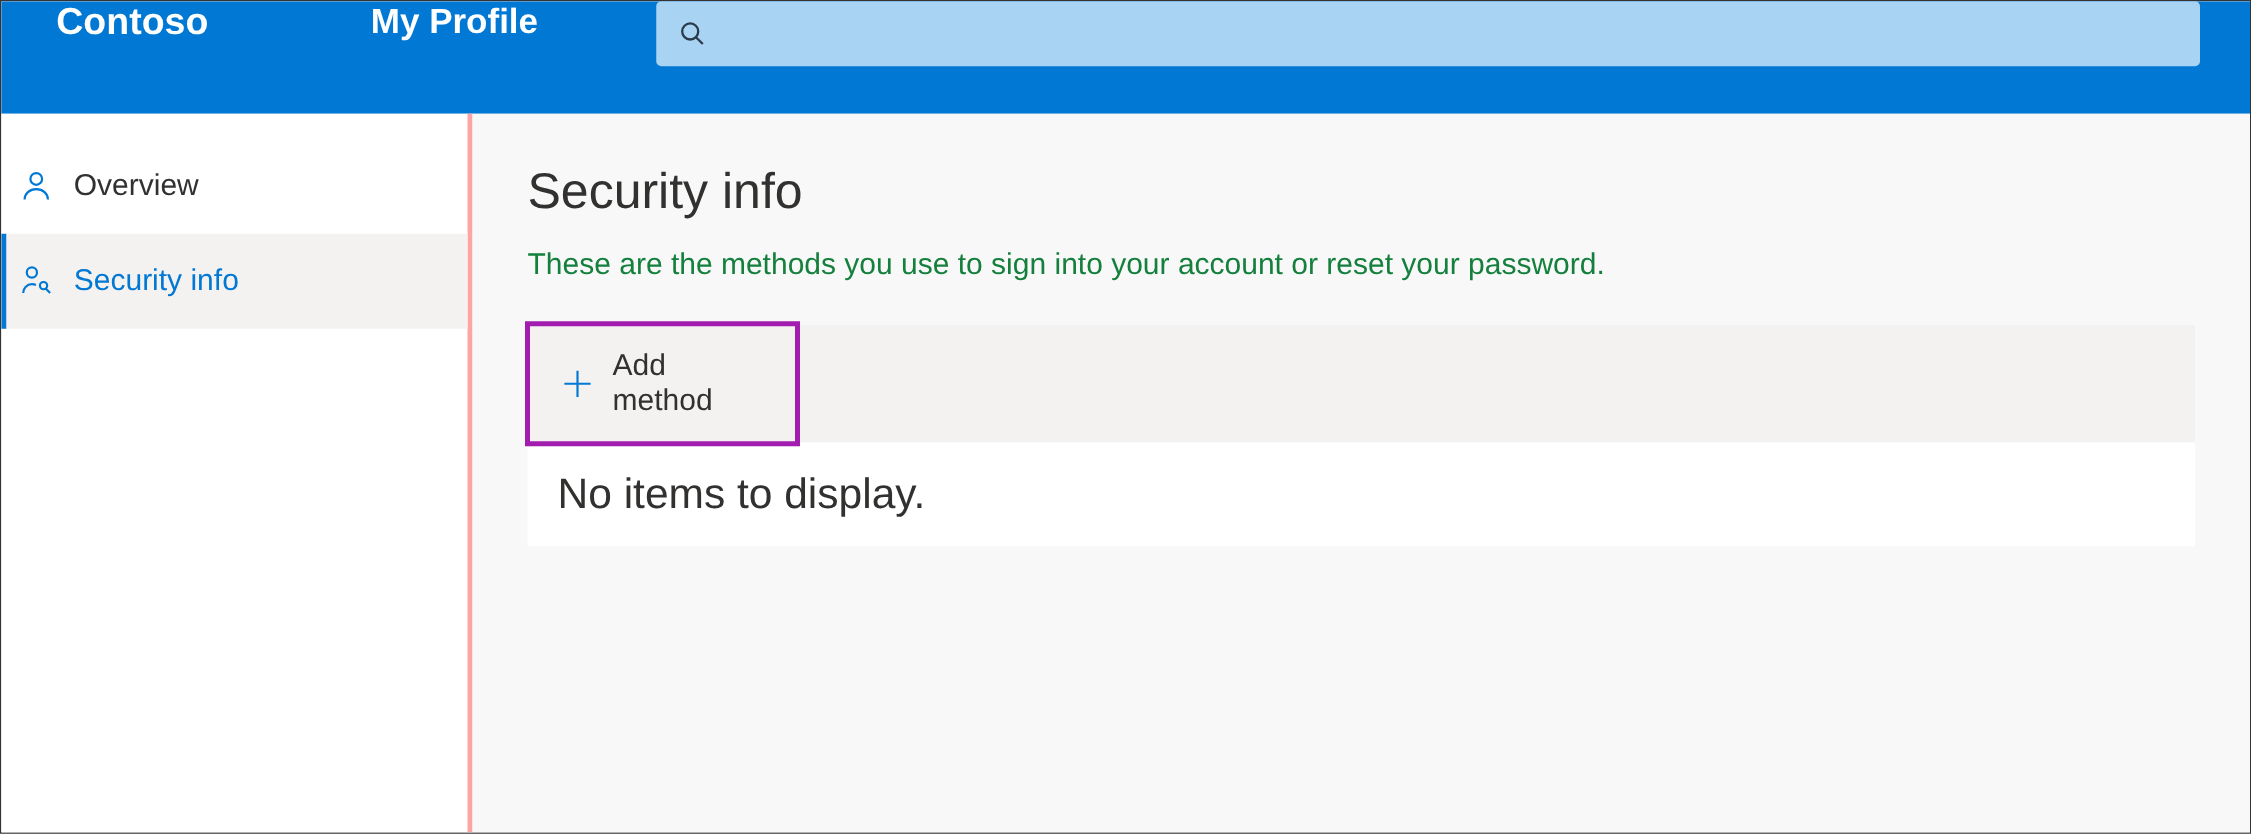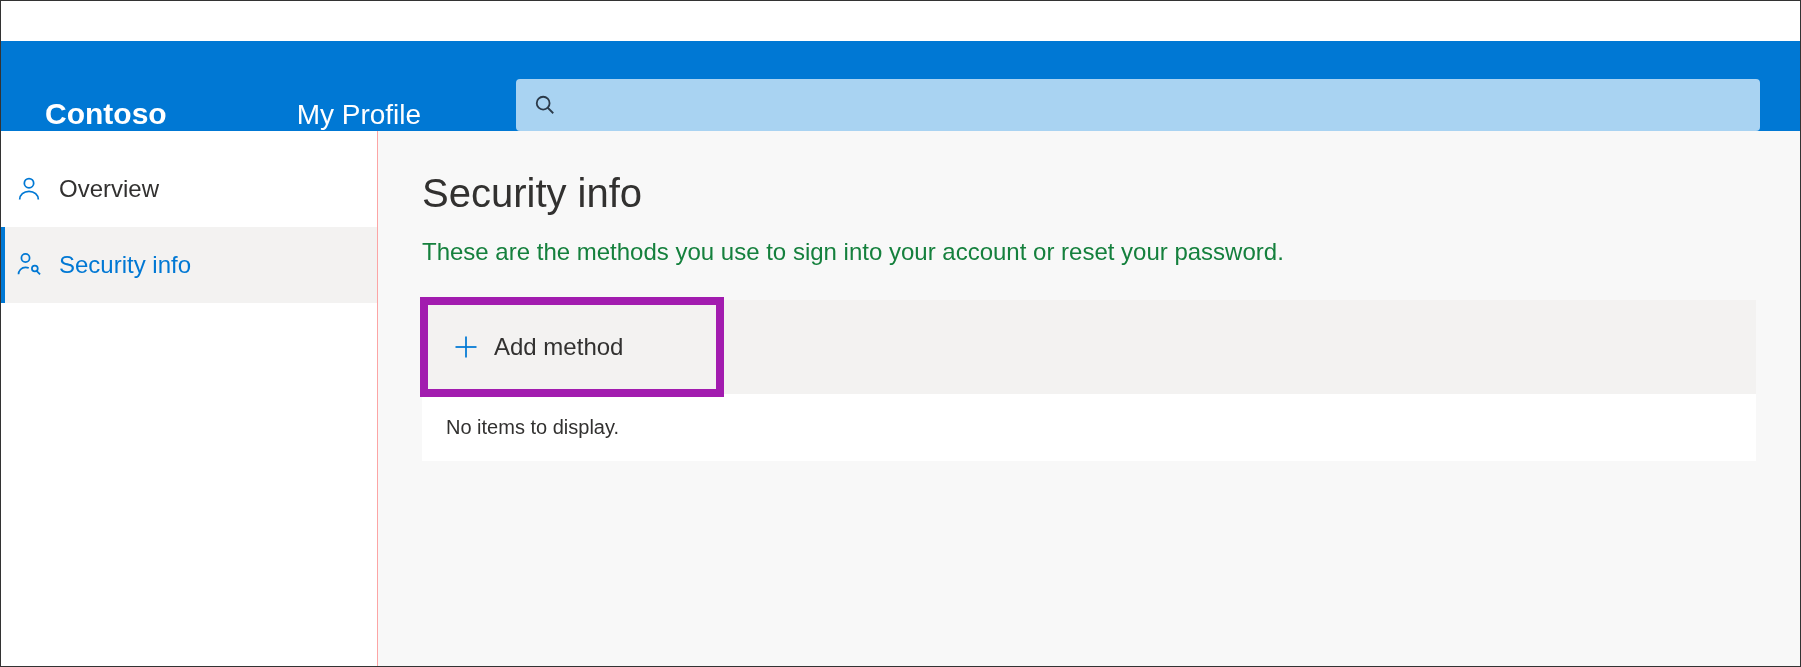--- a/index.html
+++ b/index.html
@@ -12,36 +12,35 @@
       width: 1801px;
       height: 667px;
       border: 1px solid #333;
       background: #fff;
       overflow: hidden;
     }
     .header {
       background: #0078d4;
       height: 90px;
       display: flex;
-      align-items: flex-end;
+      align-items: flex-start;
       padding: 0 40px 0 44px;
       gap: 0;
-      margin-top: 40px;
     }
     .brand {
       color: #fff;
       font-size: 30px;
       font-weight: 700;
       flex: 0 0 auto;
       margin-right: 130px;
     }
     .profile-label {
       color: #fff;
       font-size: 28px;
-      font-weight: 400;
+      font-weight: 700;
       flex: 0 0 auto;
       margin-right: 95px;
     }
     .search-container {
       flex: 1;
       display: flex;
       align-items: center;
       background: #a9d3f2;
       border-radius: 4px;
       height: 52px;
@@ -63,21 +62,21 @@
     }
     .search-input::placeholder {
       color: #2b3a4a;
     }
     .body {
       display: flex;
       height: calc(667px - 90px - 2px);
     }
     .sidebar {
       width: 377px;
-      border-right: 1px solid #fca5a5;
+      border-right: 4px solid #fca5a5;
       background: #fff;
       padding-top: 20px;
     }
     .sidebar-item {
       display: flex;
       align-items: center;
       height: 76px;
       padding: 0 14px;
       cursor: pointer;
       gap: 16px;
@@ -121,24 +120,24 @@
       color: #15803d;
       margin-bottom: 34px;
     }
     .add-method-bar {
       background: #f3f2f1;
       height: 94px;
       display: flex;
       align-items: center;
     }
     .add-method-button {
-      border: 8px solid #a21caf;
+      border: 4px solid #a21caf;
       background: #f3f2f1;
       height: 100px;
-      width: 304px;
+      width: 220px;
       display: flex;
       align-items: center;
       padding: 0 24px;
       cursor: pointer;
       gap: 14px;
       margin-top: -3px;
       margin-bottom: -3px;
       margin-left: -2px;
     }
     .add-method-button .plus-icon {
@@ -148,21 +147,21 @@
     }
     .add-method-button .label {
       font-size: 24px;
       color: #323130;
     }
     .items-panel {
       background: #fff;
       padding: 22px 24px;
     }
     .no-items {
-      font-size: 20px;
+      font-size: 34px;
       color: #323130;
     }
   </style>
 </head>
 <body>
 
 <div class="header">
   <div class="brand">Contoso</div>
   <div class="profile-label">My Profile</div>
   <div class="search-container">

